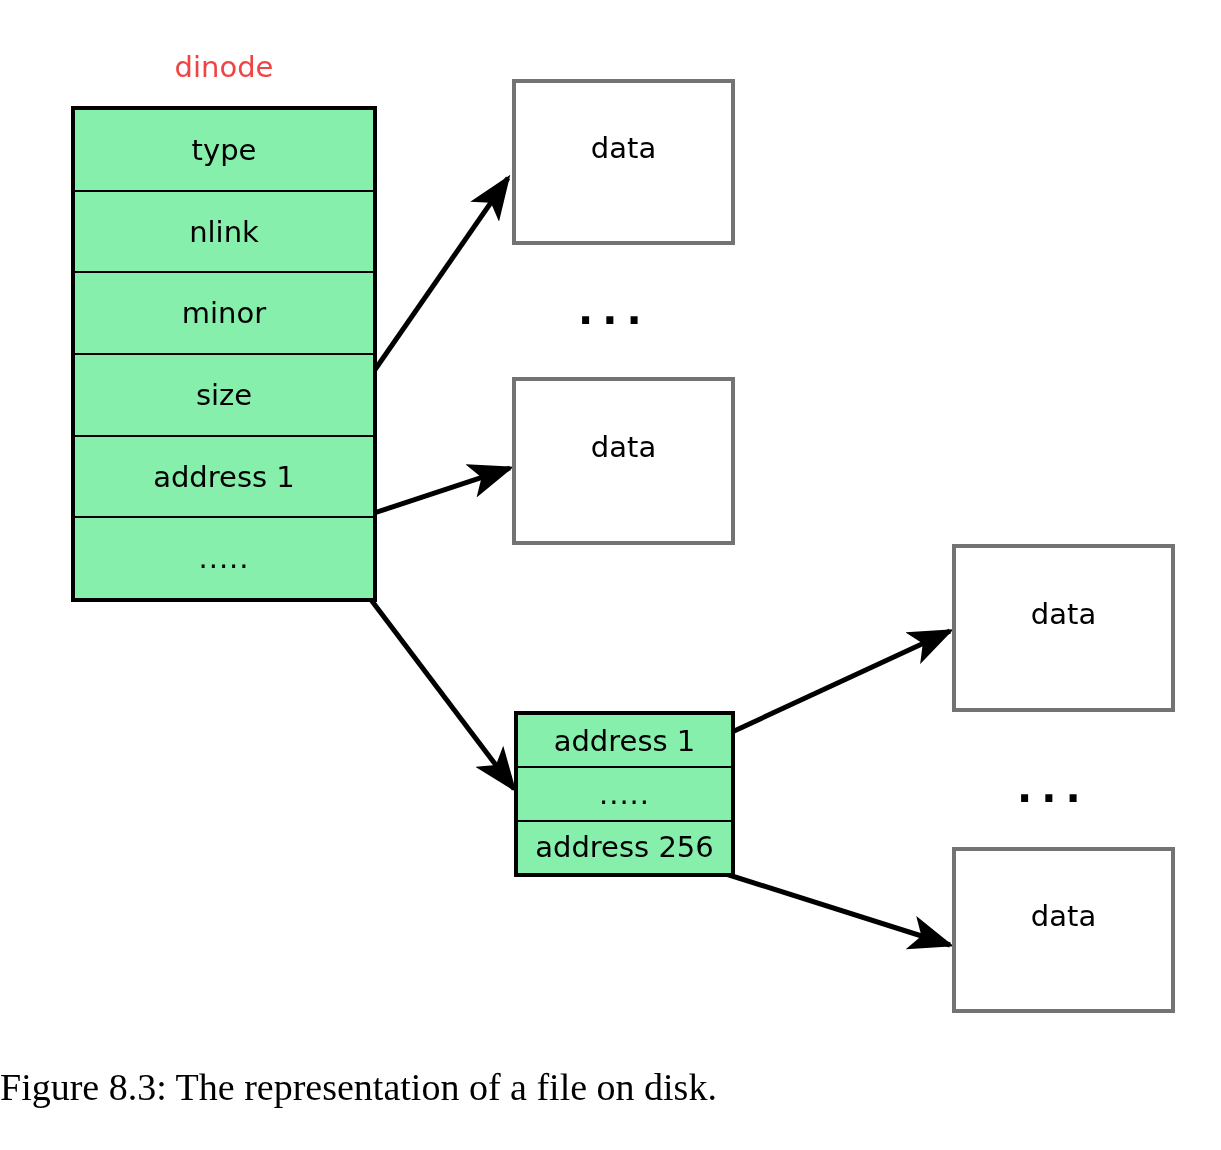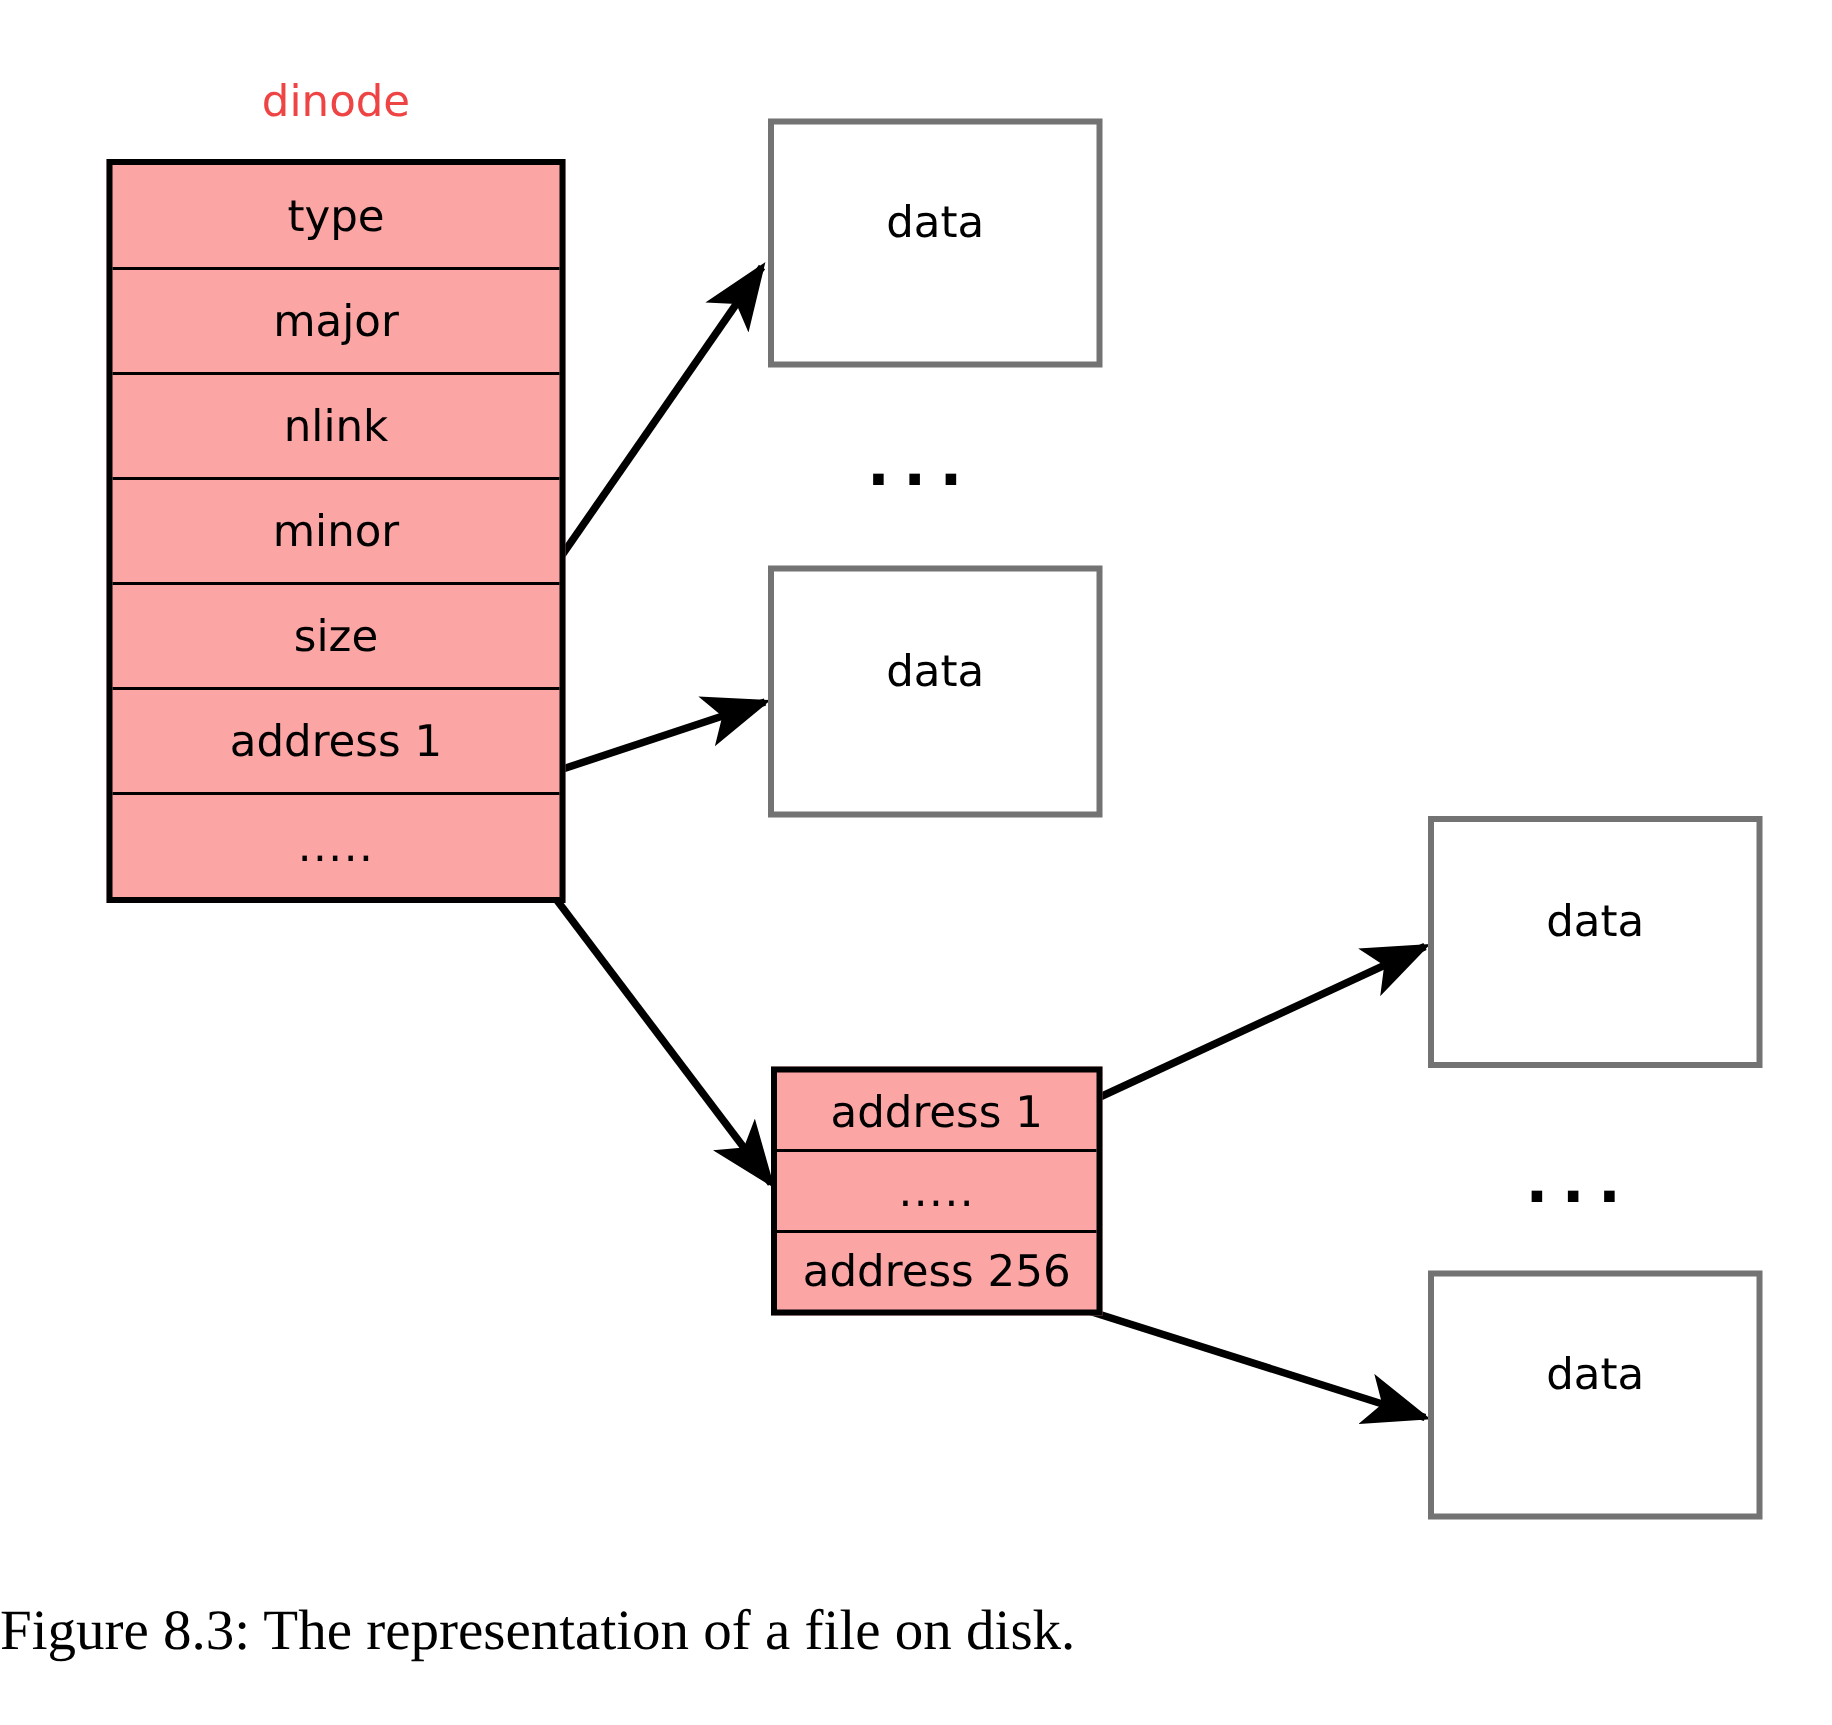--- a/index.html
+++ b/index.html
@@ -39,21 +39,21 @@
     font-size: 29px;
     color: #000000;
     line-height: 1;
     position: relative;
     top: -14px;
   }
   
   .struct {
     position: absolute;
     box-sizing: border-box;
-    background: #fca5a5;
+    background: #86efac;
     border: 4px solid #000000;
     display: flex;
     flex-direction: column;
   }
   .struct .row {
     flex: 1 1 0;
     display: flex;
     align-items: center;
     justify-content: center;
     border-bottom: 2px solid #000000;
@@ -111,21 +111,20 @@
 
     <line x1="706" y1="744" x2="950" y2="631" stroke="#000000" stroke-width="5" marker-end="url(#arrowhead)"></line>
 
     <line x1="707" y1="868" x2="950" y2="945" stroke="#000000" stroke-width="5" marker-end="url(#arrowhead)"></line>
   </svg>
 
   <div class="heading" style="left:71px; top:50px; width:306px; text-align:center;">dinode</div>
 
   <div class="struct" style="left:71px; top:106px; width:306px; height:496px;">
     <div class="row">type</div>
-    <div class="row">major</div>
     <div class="row">nlink</div>
     <div class="row">minor</div>
     <div class="row">size</div>
     <div class="row">address 1</div>
     <div class="row dots">.....</div>
   </div>
 
   <div class="box data-box" style="left:512px; top:79px; width:223px; height:166px;">
     <span class="label">data</span>
   </div>

